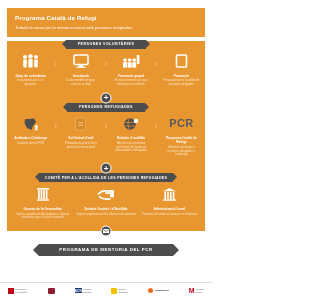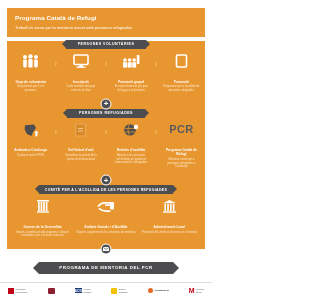--- a/index.html
+++ b/index.html
@@ -52,21 +52,21 @@
   
   .row { display:flex; align-items:flex-start; }
   .step { flex:1 1 0; text-align:center; padding:0 1px; min-width:0; }
   .chev {
     flex:0 0 11px; color:#f3b765; font-size:10px; font-weight:bold;
     line-height:1; text-align:center; padding-top:6px;
     font-family:"Liberation Sans", sans-serif;
   }
   .icon-box {
     height:17px; display:flex; align-items:center; justify-content:center;
-    margin-bottom:10px;
+    margin-bottom:4px;
   }
   .step-title {
     color:#ffffff; font-size:3.3px; font-weight:bold; line-height:1.25;
     margin-bottom:1.5px;
   }
   .step-desc {
     color:#fbe6c8; font-size:2.8px; line-height:1.3;
   }
   .pcr-mark {
     color:#5a5a5c; font-size:11px; font-weight:bold; letter-spacing:.3px;

